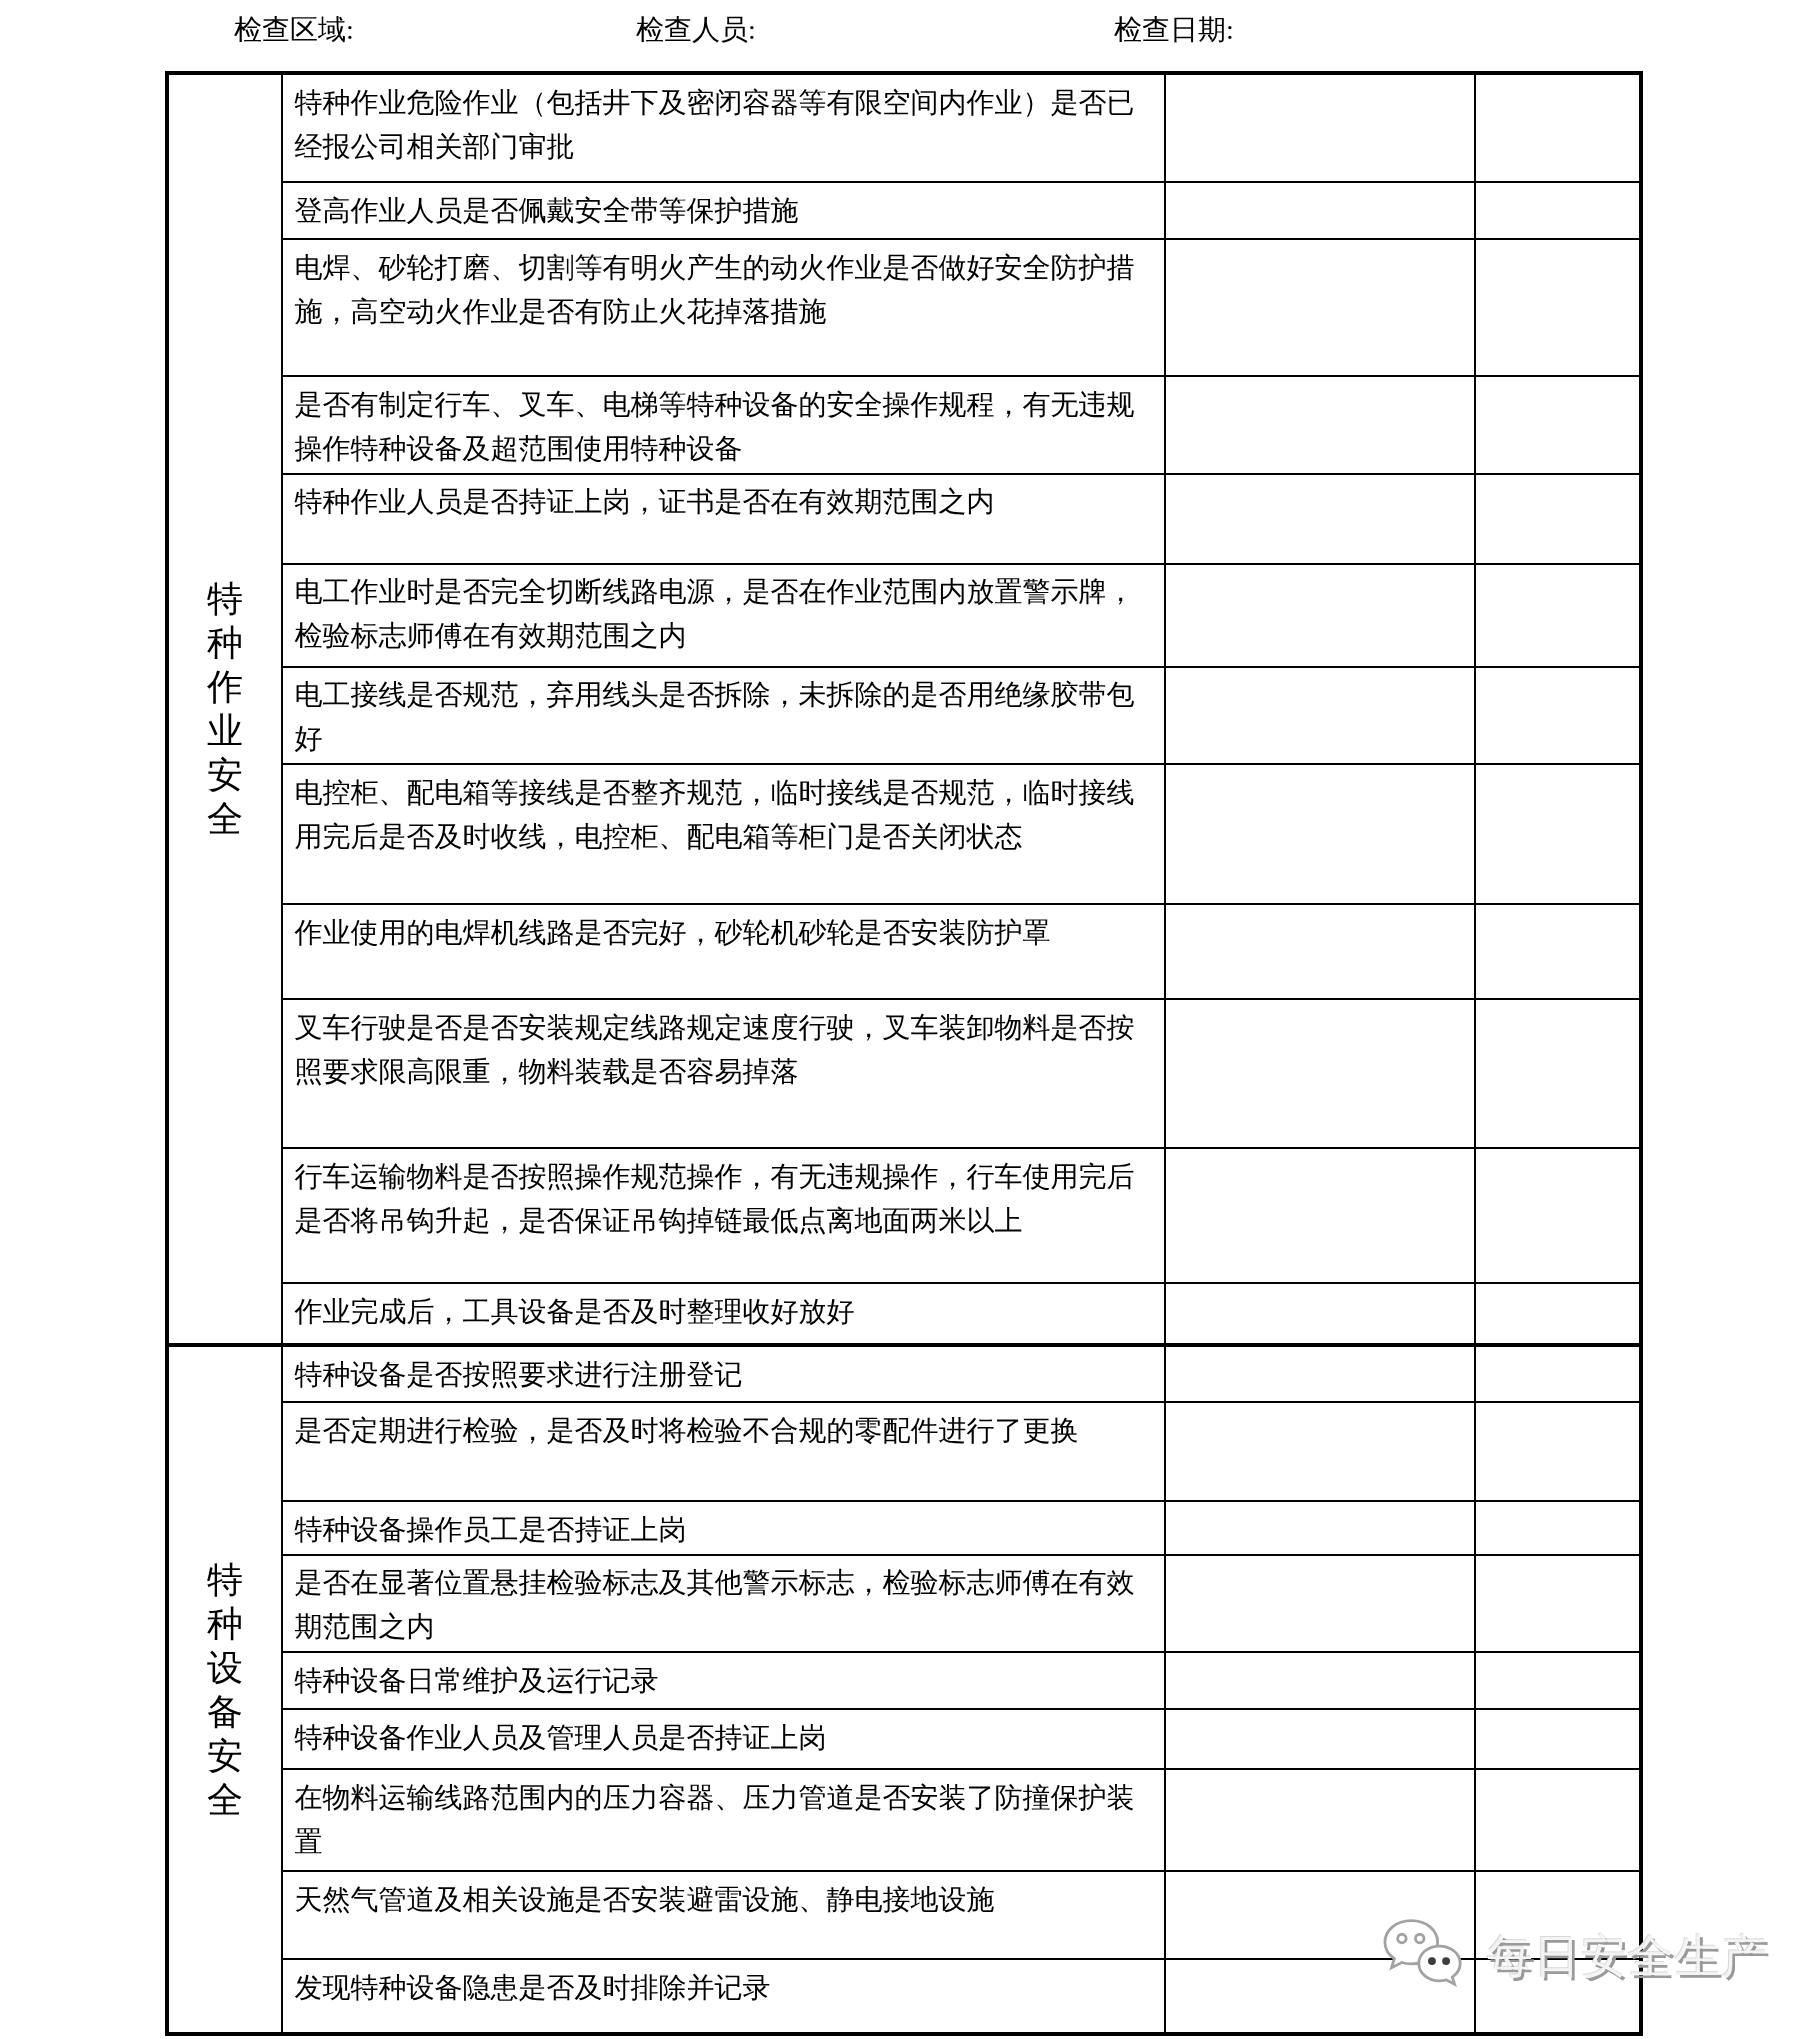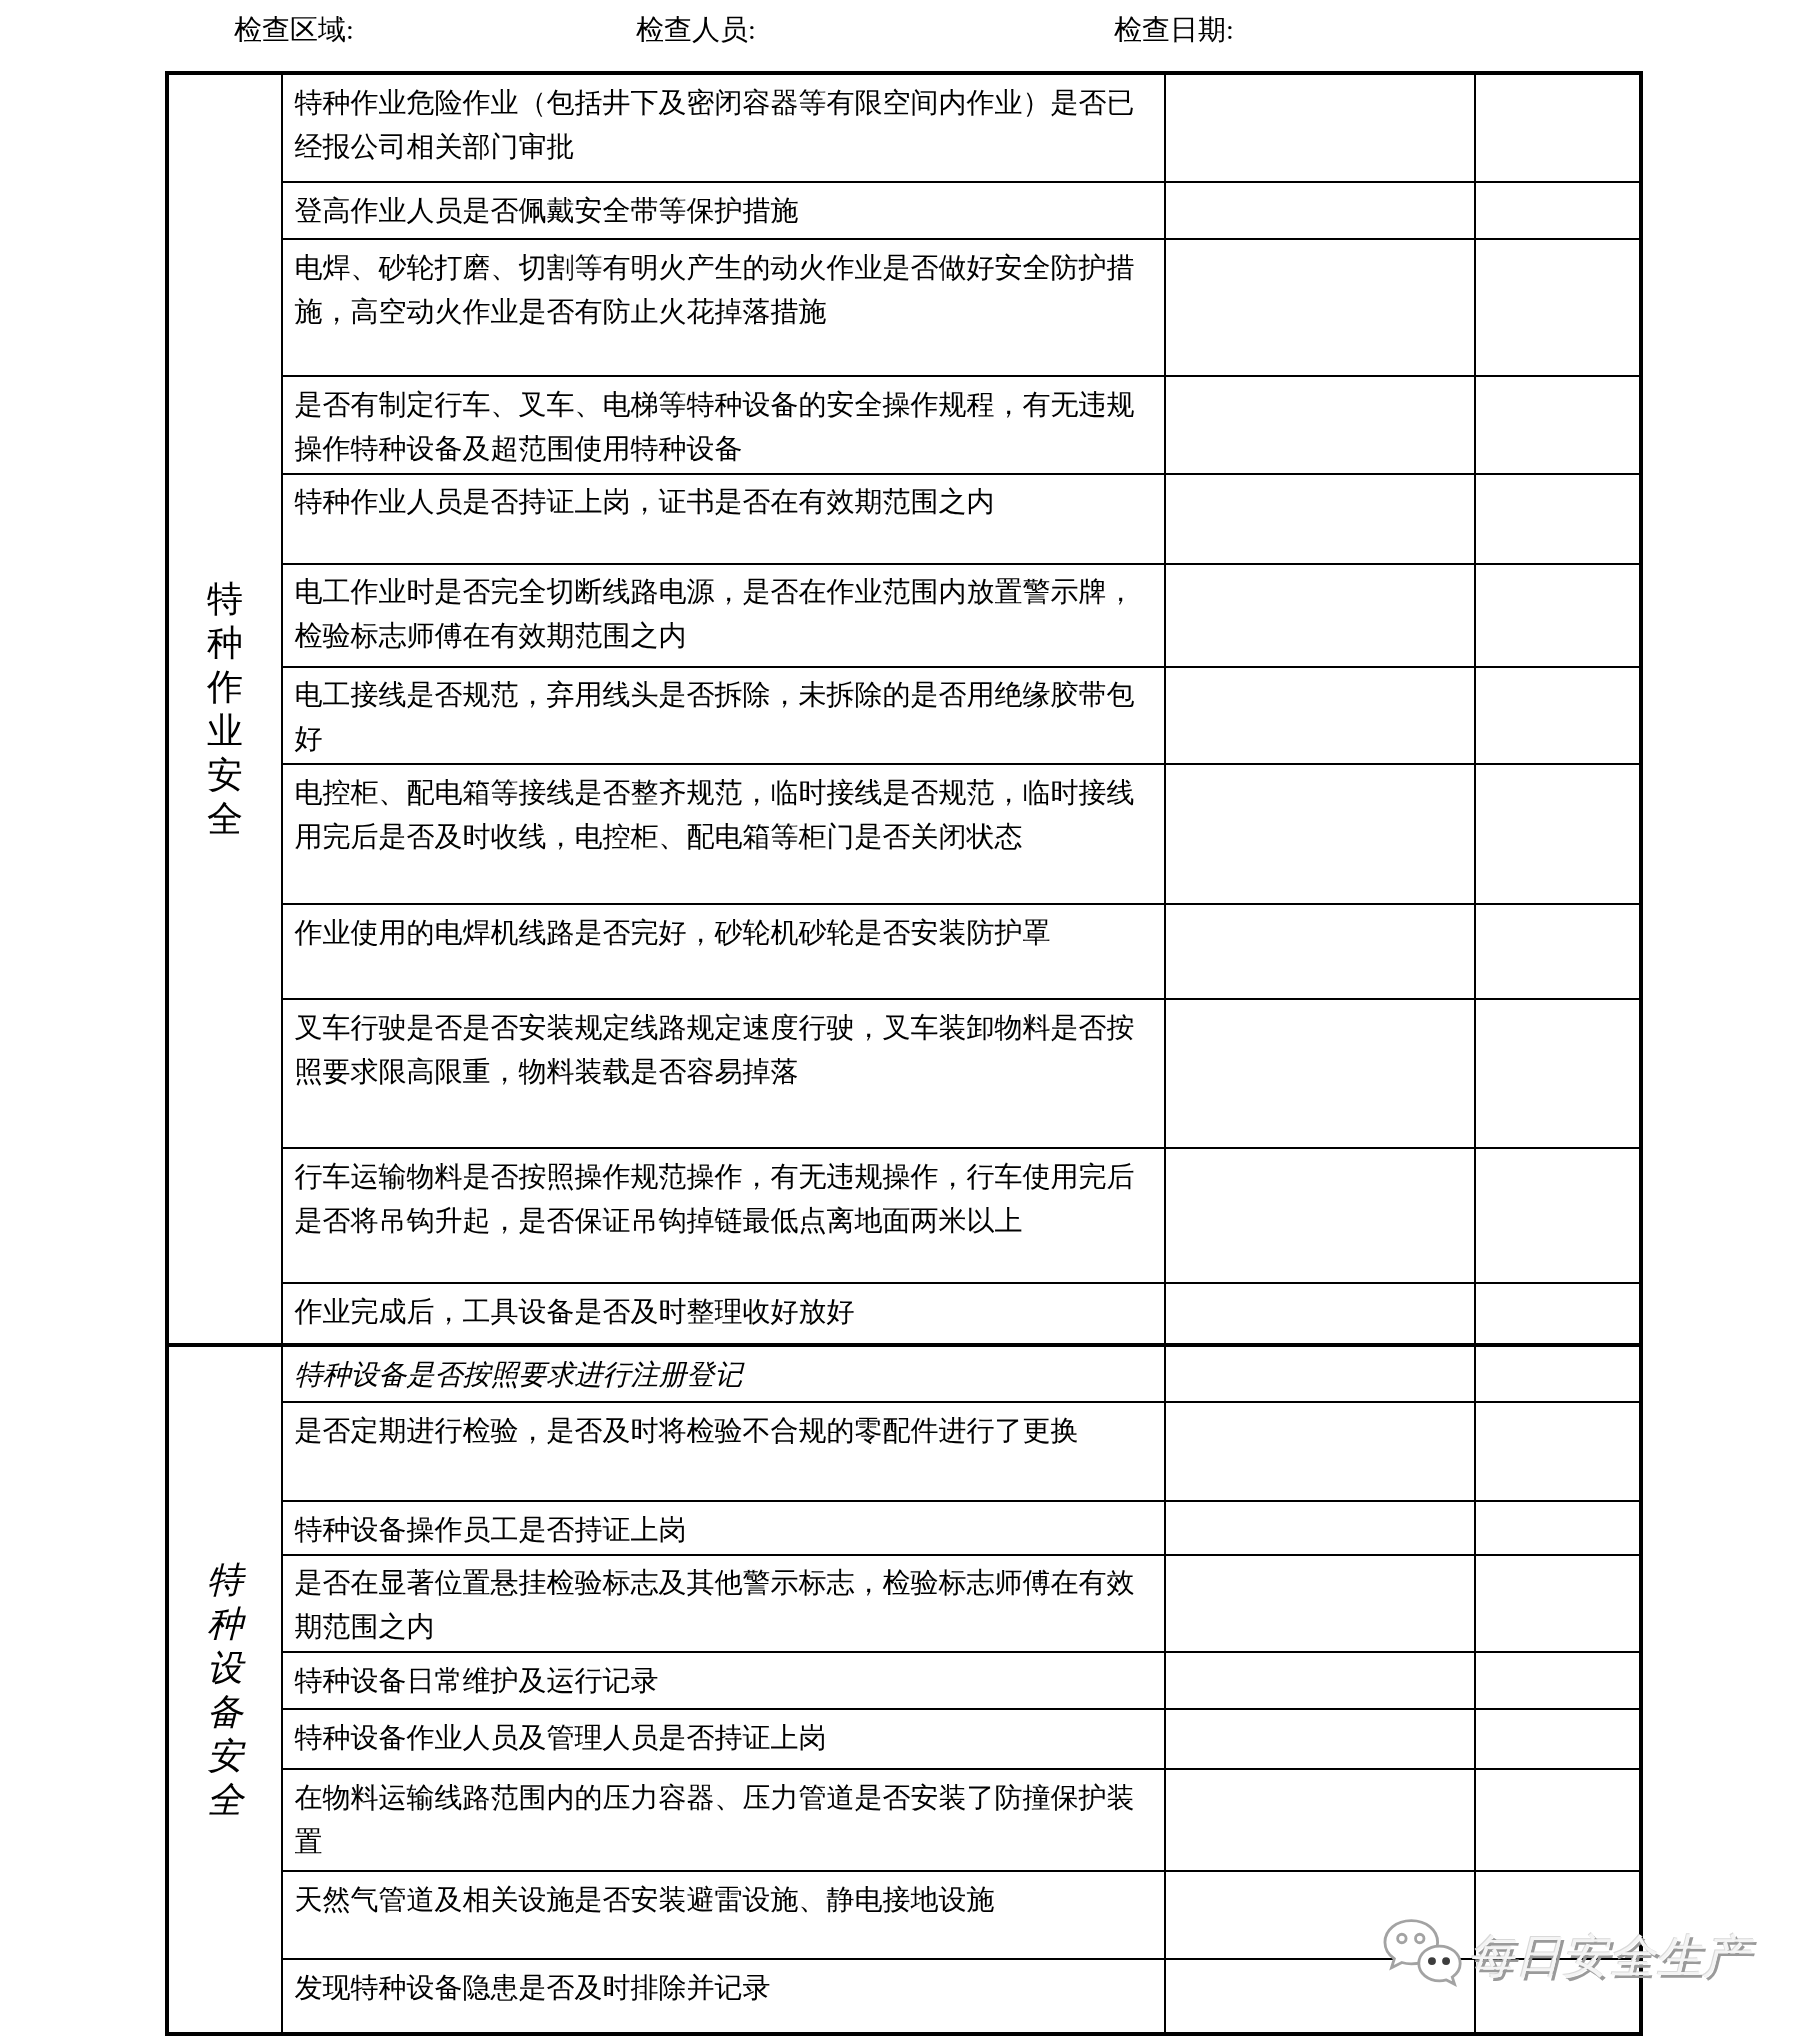--- a/index.html
+++ b/index.html
@@ -26,21 +26,21 @@
     position: absolute;
     left: 165px; top: 71px;
     border-collapse: collapse;
     table-layout: fixed;
     border: 4.7px solid #000;
   }
   table.checklist td {
     border: 2.8px solid #000;
     overflow: hidden;
   }
-  tr.section-start td { border-top: 4.7px solid #000; font-style: italic; }
+  tr.section-start td { border-top: 4.7px solid #000; }
 
   td.cat-cell {
     vertical-align: middle;
     text-align: center;
   }
   .vlabel {
     width: 40px;
     margin: 16px auto;
     font-size: 36px;
     line-height: 44px;
@@ -55,24 +55,23 @@
     letter-spacing: 0;
   }
   td.blank-cell { background: #fff; }
 
   .watermark {
     position: absolute;
     left: 1380px; top: 1915px;
     height: 83px;
     display: flex;
     align-items: center;
-    gap: 1px;
+    gap: 20px;
     z-index: 5;
     pointer-events: none;
-    font-style: italic;
   }
   .wm-text {
     font-size: 46px;
     letter-spacing: 0.9px;
     white-space: nowrap;
     color: #f4f4f4;
     text-shadow: 2.8px 2.8px 0 #9a9a9a, -0.9px -0.9px 0 #d9d9d9;
   }
 </style>
 </head>

